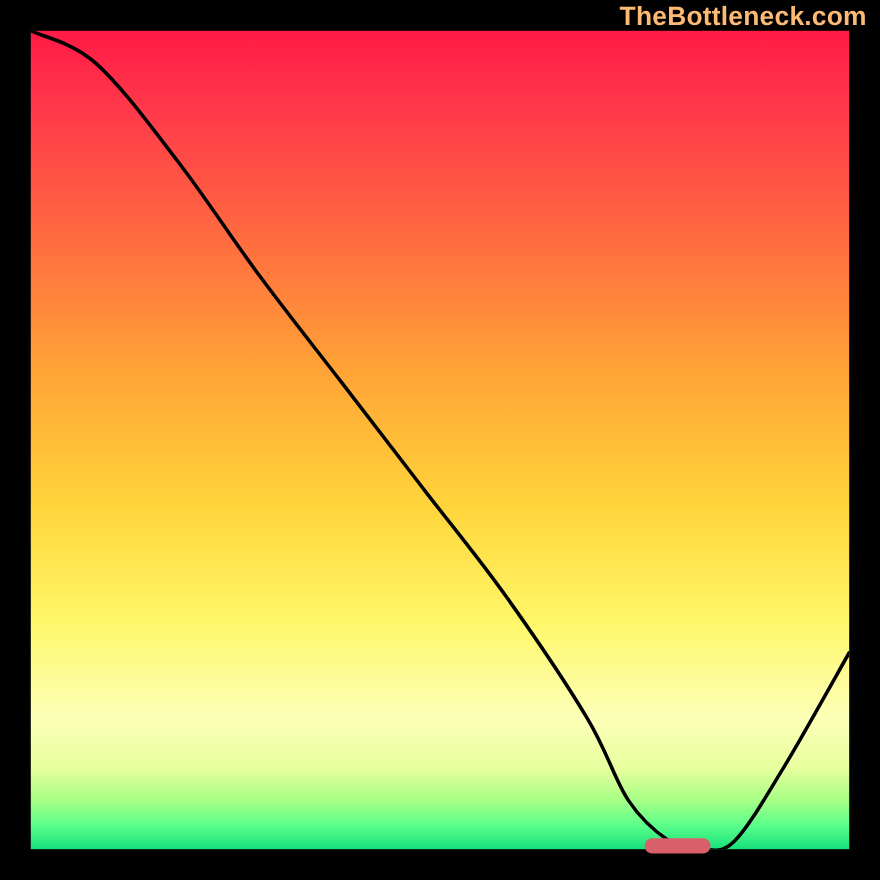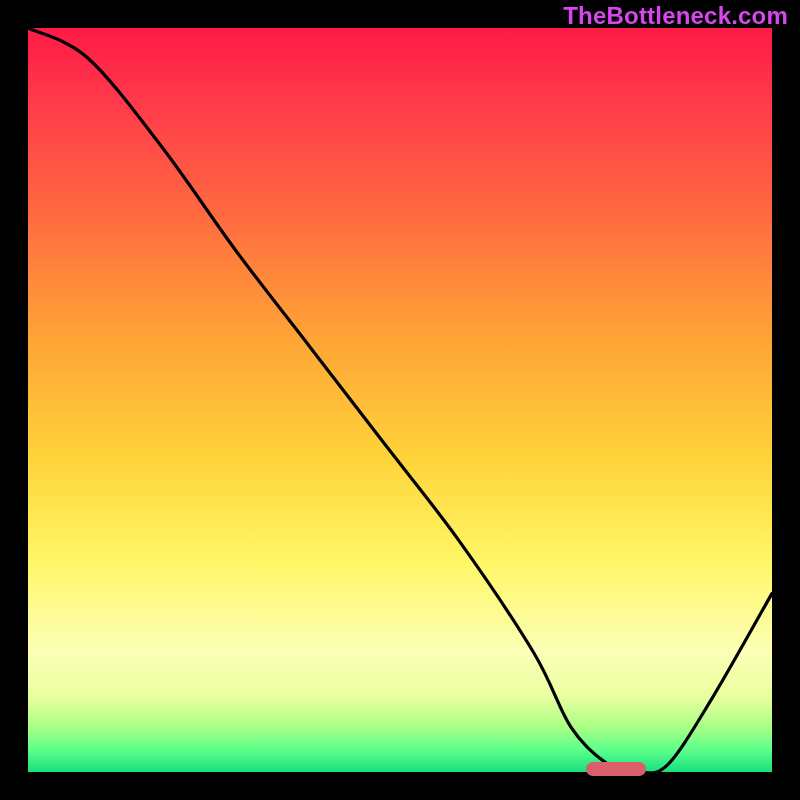--- a/index.html
+++ b/index.html
@@ -16,21 +16,21 @@
     height: 800px;
     background: #000;
   }
   .watermark {
     position: absolute;
     top: 2px;
     right: 12px;
     font-family: Arial, Helvetica, sans-serif;
     font-size: 24px;
     font-weight: 600;
-    color: #d946ef;
+    color: #fdba74;
     letter-spacing: 0.2px;
   }
   .plot {
     position: absolute;
     left: 28px;
     top: 28px;
     width: 744px;
     height: 744px;
     background: linear-gradient(to bottom,
       #ff1a46 0%,

